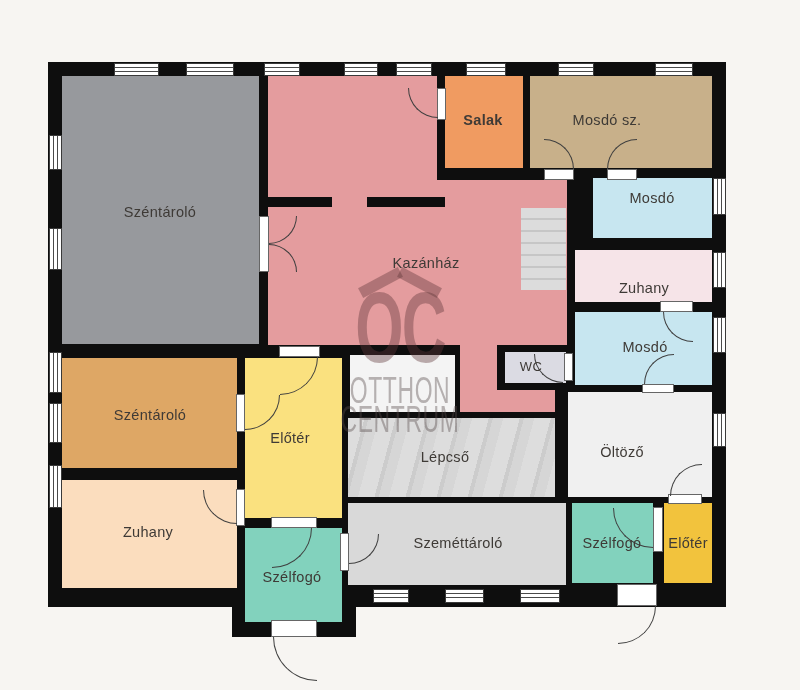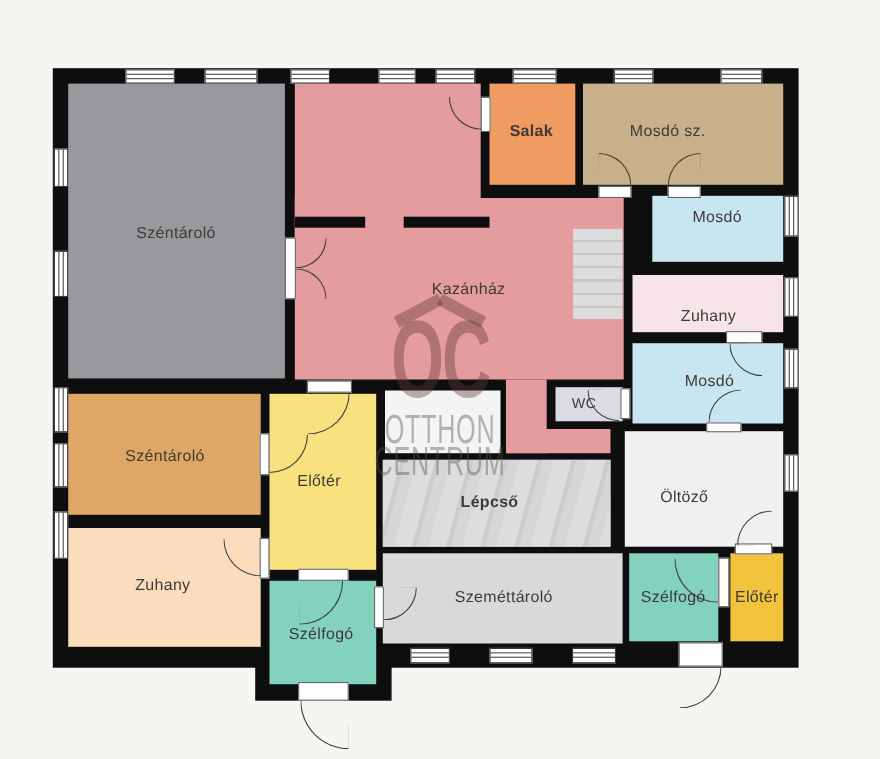--- a/index.html
+++ b/index.html
@@ -124,21 +124,21 @@
     <div class="abs arc arc-tr" style="left: 203px; top: 490px; width: 34px; height: 34px; z-index: 14;"></div>
     <span class="room-label" style="left: 160px; top: 212px; text-align: right;">Széntároló</span>
     <span class="room-label" style="left: 426px; top: 263px;">Kazánház</span>
     <span class="room-label" style="left: 483px; top: 120px; font-weight: bold;">Salak</span>
     <span class="room-label" style="left: 607px; top: 120px;">Mosdó sz.</span>
     <span class="room-label" style="left: 652px; top: 198px;">Mosdó</span>
     <span class="room-label" style="left: 644px; top: 288px;">Zuhany</span>
     <span class="room-label" style="left: 645px; top: 347px;">Mosdó</span>
     <span class="room-label" style="left: 531px; top: 366px; font-size: 13px;">WC</span>
     <span class="room-label" style="left: 622px; top: 440px; margin-top: 12px;">Öltöző</span>
-    <span class="room-label" style="left: 445px; top: 457px; font-weight: bold;">Lépcső</span>
+    <span class="room-label" style="left: 445px; top: 457px;">Lépcső</span>
     <span class="room-label" style="left: 458px; top: 543px;">Szeméttároló</span>
     <span class="room-label" style="left: 612px; top: 543px;">Szélfogó</span>
     <span class="room-label" style="left: 688px; top: 543px;">Előtér</span>
     <span class="room-label" style="left: 150px; top: 415px;">Széntároló</span>
     <span class="room-label" style="left: 290px; top: 438px;">Előtér</span>
     <span class="room-label" style="left: 148px; top: 532px;">Zuhany</span>
     <span class="room-label" style="left: 292px; top: 577px;">Szélfogó</span>
   </div>
 
 </body></html>

